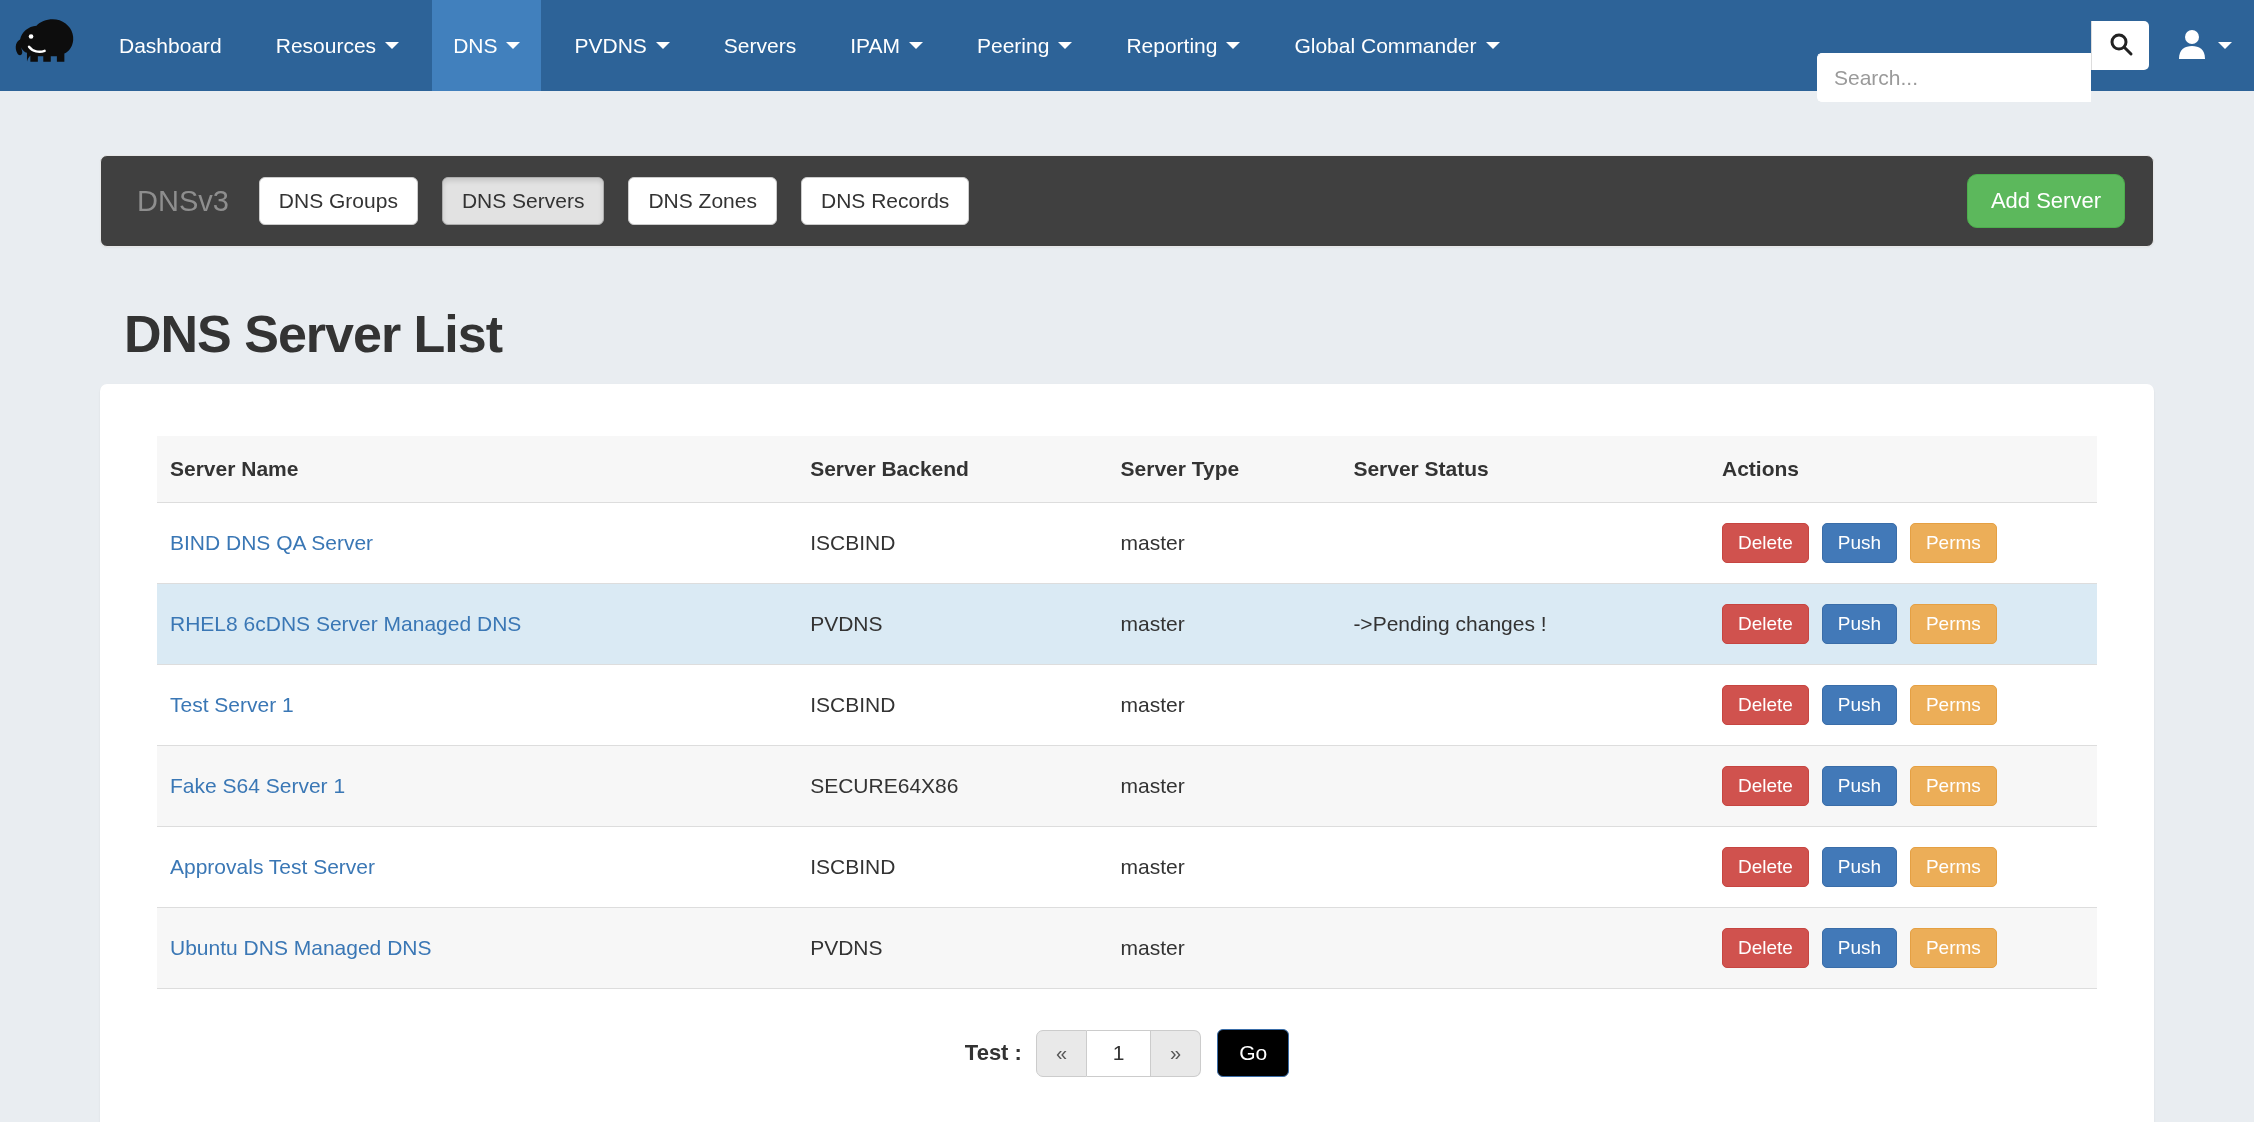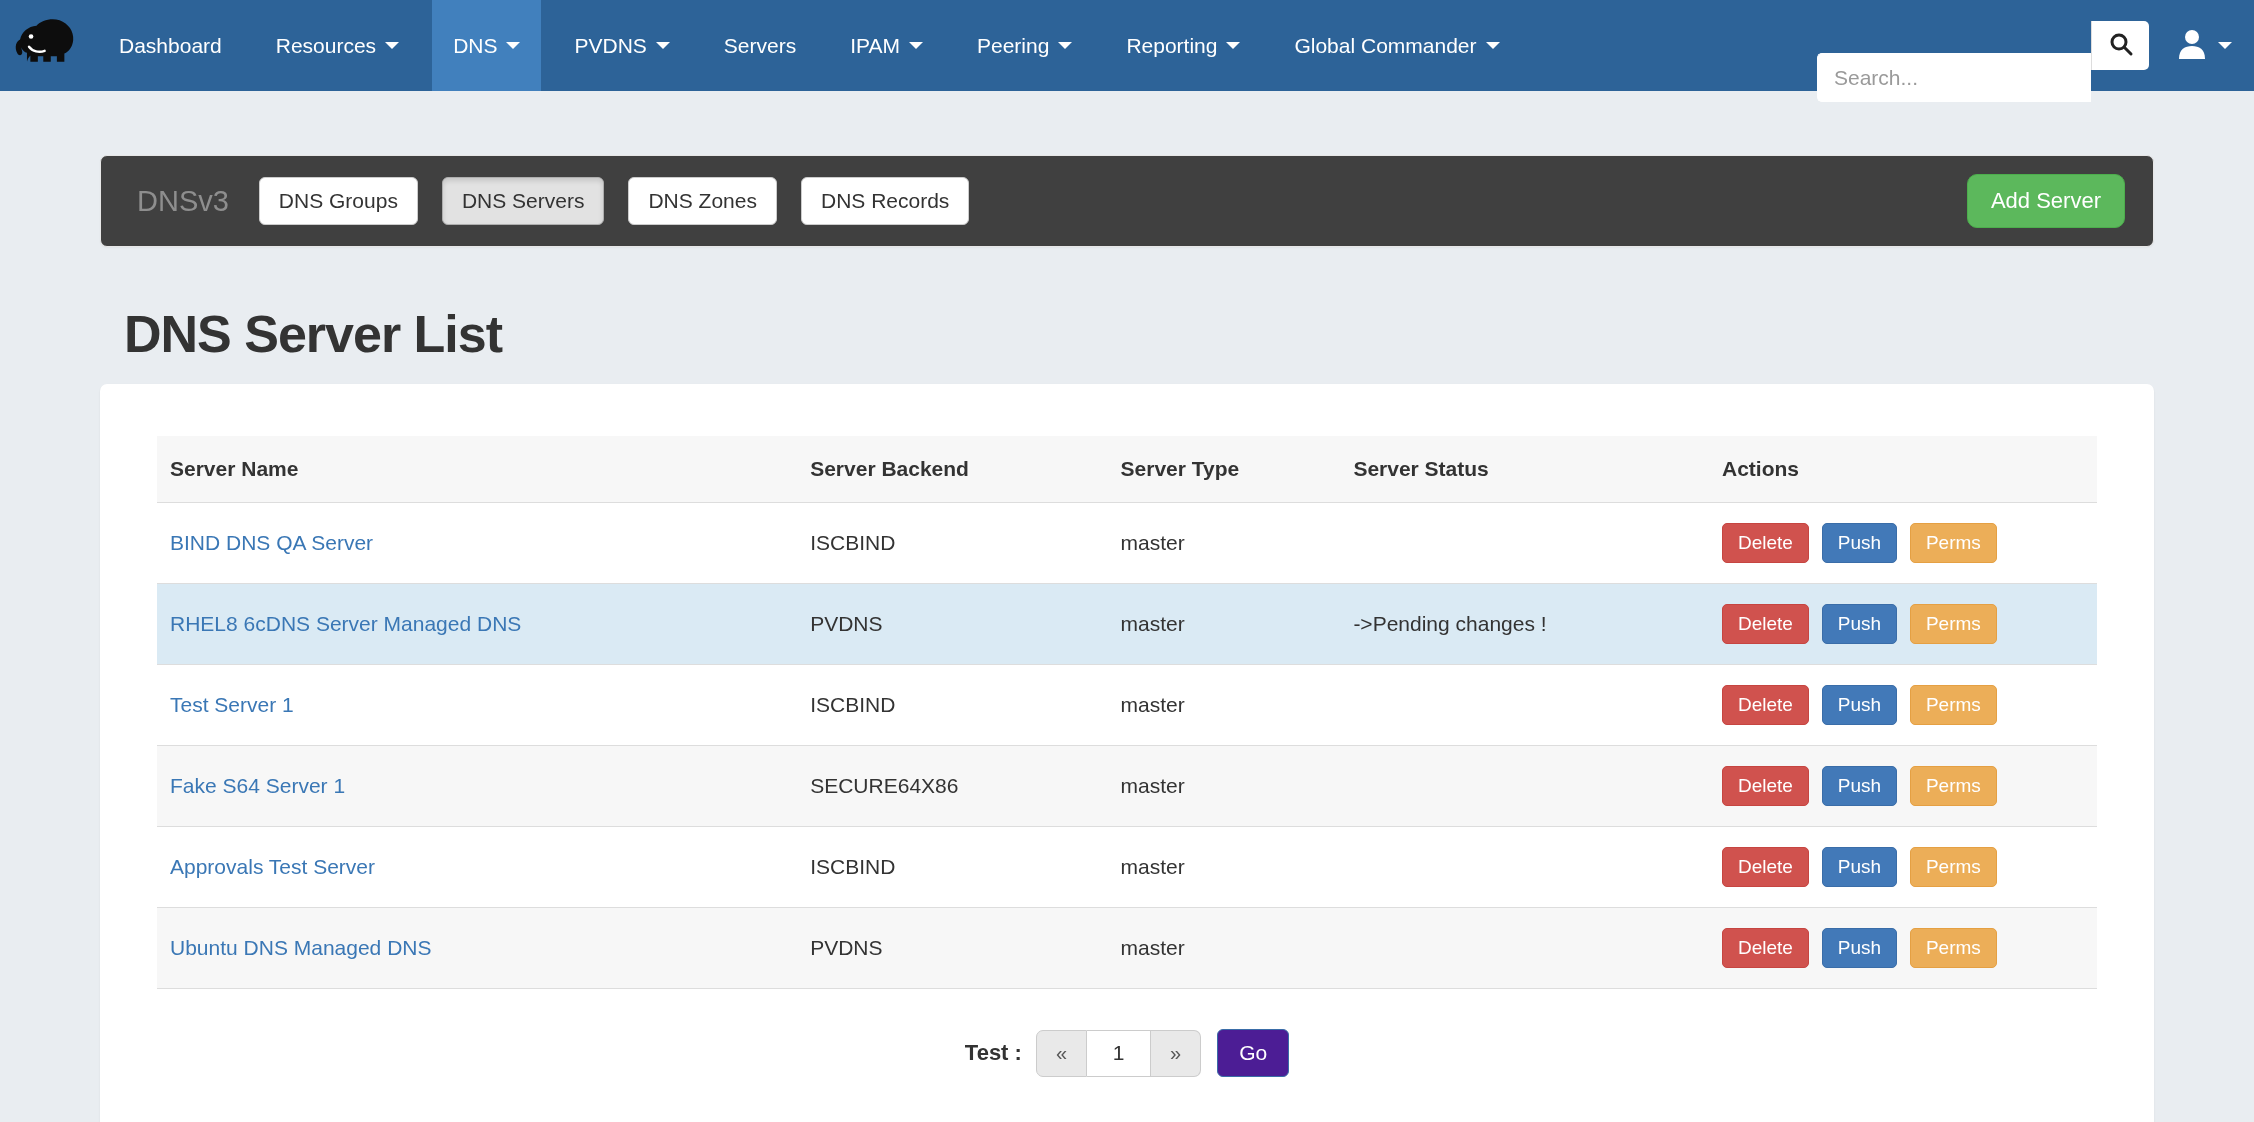--- a/index.html
+++ b/index.html
@@ -101,21 +101,21 @@
     padding:11px 19px; cursor:pointer; font-family:"Liberation Sans", sans-serif;
   }
   .page-prev { border-radius:7px 0 0 7px; }
   .page-next { border-radius:0 7px 7px 0; border-left:none; }
   .page-input {
     width:64px; text-align:center; border:1px solid #ccc; border-left:none;
     font-size:21px; color:#333; outline:none; font-family:"Liberation Sans", sans-serif;
   }
   .go-btn {
     font-family:"Liberation Sans", sans-serif;
-    margin-left:16px; background:#4c1d95; border:1px solid #3a6da8; color:#fff;
+    margin-left:16px; background:#000000; border:1px solid #3a6da8; color:#fff;
     font-size:21px; padding:11px 21px; border-radius:6px; cursor:pointer;
   }
 </style>
 </head>
 <body>
 
 <div class="navbar">
   <div class="logo-wrap">
     <span>
       <svg viewBox="0 0 100 88" xmlns="http://www.w3.org/2000/svg">

